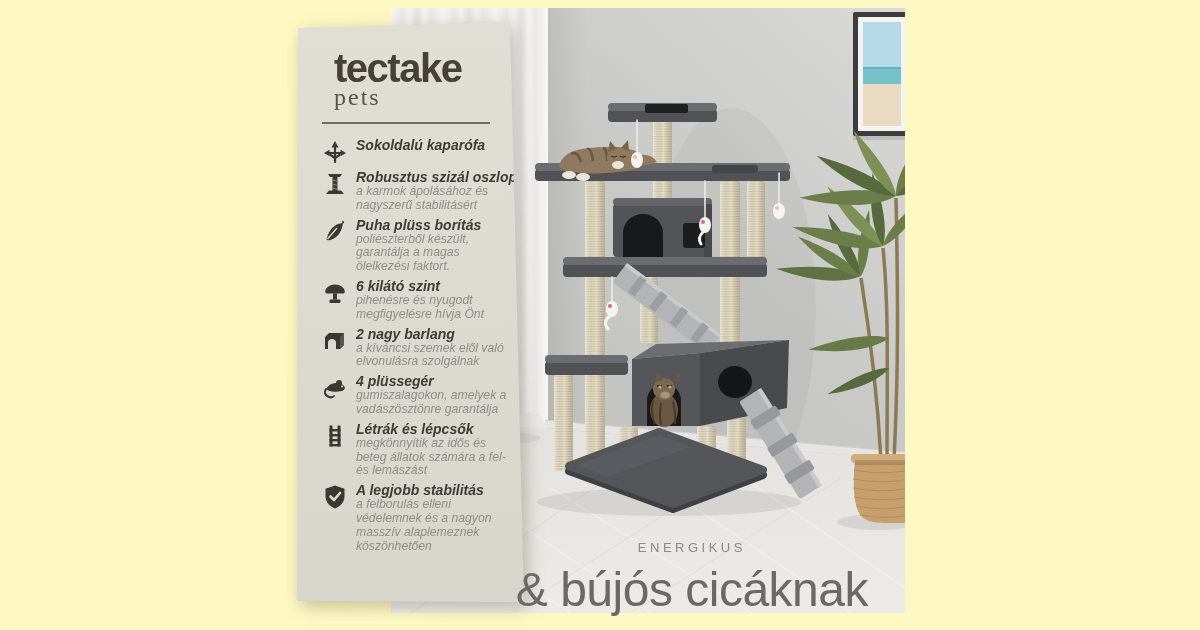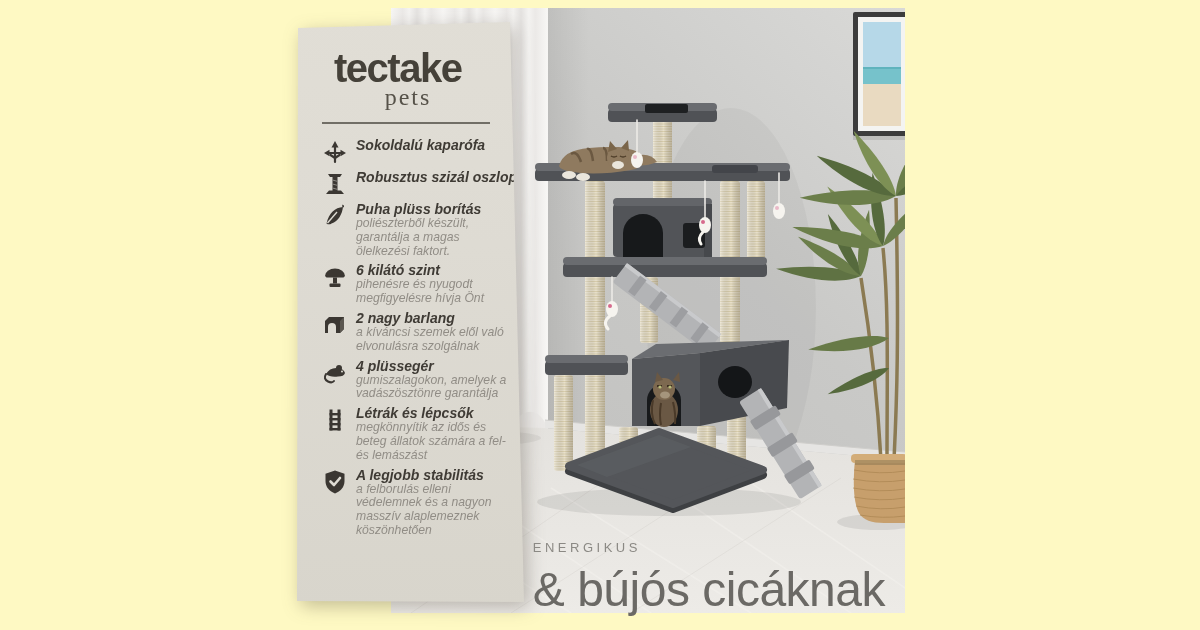--- a/index.html
+++ b/index.html
@@ -15,30 +15,30 @@
   .photo{position:absolute;left:391px;top:8px;width:514px;height:605px;}
   
   .card-wrap{position:absolute;left:297px;top:0;width:228px;height:612px;
              filter:drop-shadow(4px 5px 9px rgba(70,63,50,.32));}
   .card{position:absolute;inset:0;background:linear-gradient(180deg,#e1ded6 0%,var(--card-bg) 40%,#d8d5cc 100%);
         clip-path:polygon(1px 28px,213px 22px,227px 602px,0px 601px);
         box-sizing:border-box;padding:48px 14px 0 25px;}
   .logo-block{width:150px;margin-left:12px;}
   .wordmark{font-size:40px;font-weight:700;letter-spacing:-1.5px;line-height:40px;color:var(--logo-ink);}
   .wordmark-sub{font-family:"Liberation Serif",serif;font-size:24px;line-height:26px;letter-spacing:2px;
-                color:#565249;text-align:center;margin-top:-4px;padding-right:2px;}
+                color:#565249;text-align:left;margin-top:-4px;padding-right:2px;}
   .divider{width:168px;height:2px;background:var(--divider);margin:12px 0 14px 0;}
   .feat{display:flex;margin-bottom:5px;}
   .feat-icon{flex:0 0 26px;margin-right:8px;padding-top:1px;}
   .feat-icon svg{display:block;}
   .feat-text{width:160px;font-style:italic;}
   .feat-title{font-size:14px;line-height:15px;font-weight:700;color:var(--title-ink);white-space:nowrap;}
   .feat-desc{font-size:12.2px;line-height:13.8px;color:var(--body-ink);white-space:pre-line;}
   
-  .tagline{position:absolute;right:315px;top:540px;text-align:left;}
+  .tagline{position:absolute;right:332px;top:540px;text-align:center;}
   .tag1{font-size:13px;letter-spacing:3.5px;color:var(--tag-small);}
   .tag2{font-family:Liberation Sans, sans-serif;font-size:48px;line-height:42px;letter-spacing:-0.5px;
         color:var(--tag-large);margin-top:14px;white-space:nowrap;}
 </style>
 </head>
 <body>
 
 <div class="canvas">
 
   <svg class="photo" viewBox="0 0 514 605" width="514" height="605">
@@ -340,20 +340,22 @@
         <span class="feat-icon">
           <svg width="26" height="26" viewBox="0 0 26 26" fill="var(--icon-ink)">
             <polygon points="6,3 20,3 18,6 8,6"></polygon>
             <rect x="10.5" y="6" width="5" height="14"></rect>
             <path d="M10.5,9 l5,1.4 M10.5,13 l5,1.4 M10.5,17 l5,1.4" stroke="#8d8a83" stroke-width="1"></path>
             <polygon points="4,23 22,23 19,19.5 7,19.5"></polygon>
           </svg>
         </span>
         <div class="feat-text">
           <div class="feat-title">Robusztus szizál oszlopok</div>
+          <div class="feat-desc">a karmok ápolásához és
+nagyszerű stabilitásért</div>
         </div>
       </div>
 
       <div class="feat">
         <span class="feat-icon">
           <svg width="26" height="26" viewBox="0 0 26 26" fill="var(--icon-ink)">
             <path d="M21,4 C13,4.5 7,10 4.5,20.5 C6,21.8 8,21.5 9.5,20.5 C16.5,18 20,11.5 21,4 Z"></path>
             <path d="M5.5,20 L15,9" stroke="#dedbd3" stroke-width="1.4"></path>
             <path d="M20.5,1.5 q2,0.5 1.5,3 l-2,-1 Z"></path>
           </svg>

